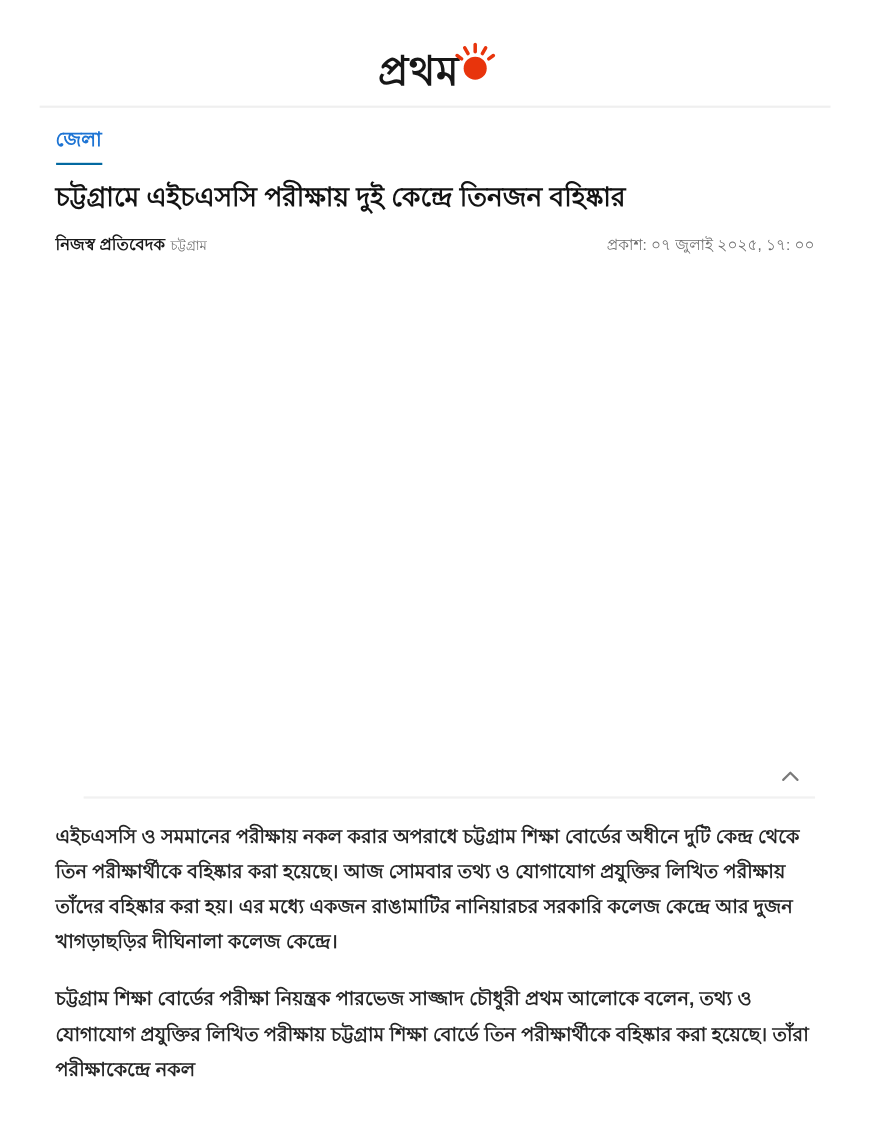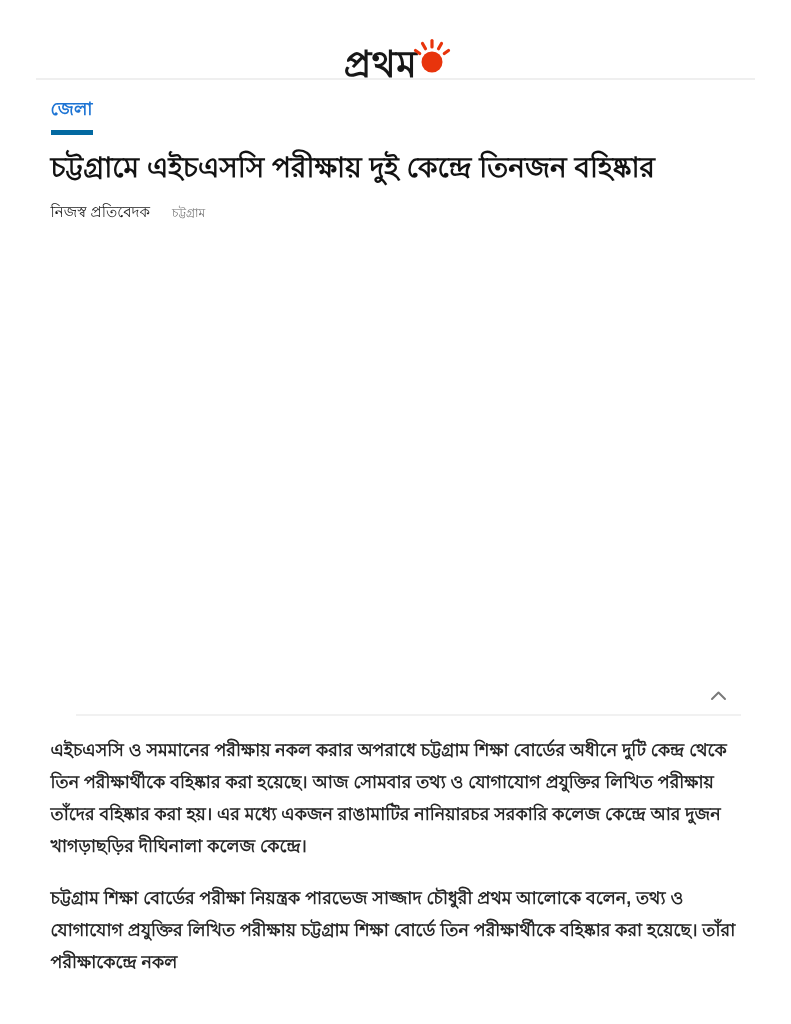--- a/index.html
+++ b/index.html
@@ -4,21 +4,21 @@
 <style>
   * { box-sizing: border-box; margin: 0; padding: 0; }
   html, body {
     width: 791px; height: 1024px;
     background: #ffffff;
     font-family: "Liberation Sans", "DejaVu Sans", sans-serif;
     overflow: hidden;
     color: #1a1a1a;
   }
   .header {
-    height: 80px;
+    height: 98px;
     display: flex;
     justify-content: center;
     align-items: flex-start;
     padding-top: 34px;
     position: relative;
   }
   .header-divider {
     position: absolute;
     left: 36px; right: 36px; bottom: 0;
     border-bottom: 2px solid #efefef;
@@ -40,40 +40,40 @@
   .container {
     width: 690px;
     margin: 0 auto;
   }
   .category {
     display: inline-block;
     margin-top: 15px;
     font-size: 18px;
     font-weight: 600;
     color: #1d74d4;
-    border-bottom: 5px solid #0369a1;
+    border-bottom: 2px solid #0369a1;
     padding-bottom: 4px;
     cursor: pointer;
     text-decoration: none;
   }
   .headline {
     margin-top: 15px;
-    font-size: 28px;
+    font-size: 24px;
     font-weight: 700;
     color: #121212;
     line-height: 1.25;
   }
   .byline-row {
     margin-top: 15px;
     display: flex;
     justify-content: space-between;
     align-items: baseline;
   }
-  .author { font-size: 15px; font-weight: 400; color: #1a1a1a; }
-  .author-loc { font-size: 12px; font-weight: 400; color: #6e6e6e; margin-left: 22px; }
+  .author { font-size: 15px; font-weight: 700; color: #1a1a1a; }
+  .author-loc { font-size: 12px; font-weight: 400; color: #6e6e6e; margin-left: 5px; }
   .published { font-size: 14px; color: #6e6e6e; }
   .article-image {
     margin-top: 16px;
     height: 446px;
     background: #ffffff;
   }
   .collapse-row {
     display: flex;
     justify-content: flex-end;
     padding-right: 14px;
@@ -130,20 +130,21 @@
 <main class="container">
 
   <a class="category">জেলা</a>
 
   <h1 class="headline">চট্টগ্রামে এইচএসসি পরীক্ষায় দুই কেন্দ্রে তিনজন বহিষ্কার</h1>
 
   <div class="byline-row">
     <div>
       <span class="author">নিজস্ব প্রতিবেদক</span><span class="author-loc">চট্টগ্রাম</span>
     </div>
+    <div class="published">প্রকাশ: ০৭ জুলাই ২০২৫, ১৭: ০০</div>
   </div>
 
   <div class="article-image"></div>
 
   <div class="collapse-row">
     <button class="collapse-btn" aria-label="collapse">
       <svg width="17" height="11" viewBox="0 0 17 11">
         <polyline points="2,9 8.5,2.5 15,9" fill="none" stroke="#7a7a7a" stroke-width="2" stroke-linecap="round" stroke-linejoin="round"></polyline>
       </svg>
     </button>

